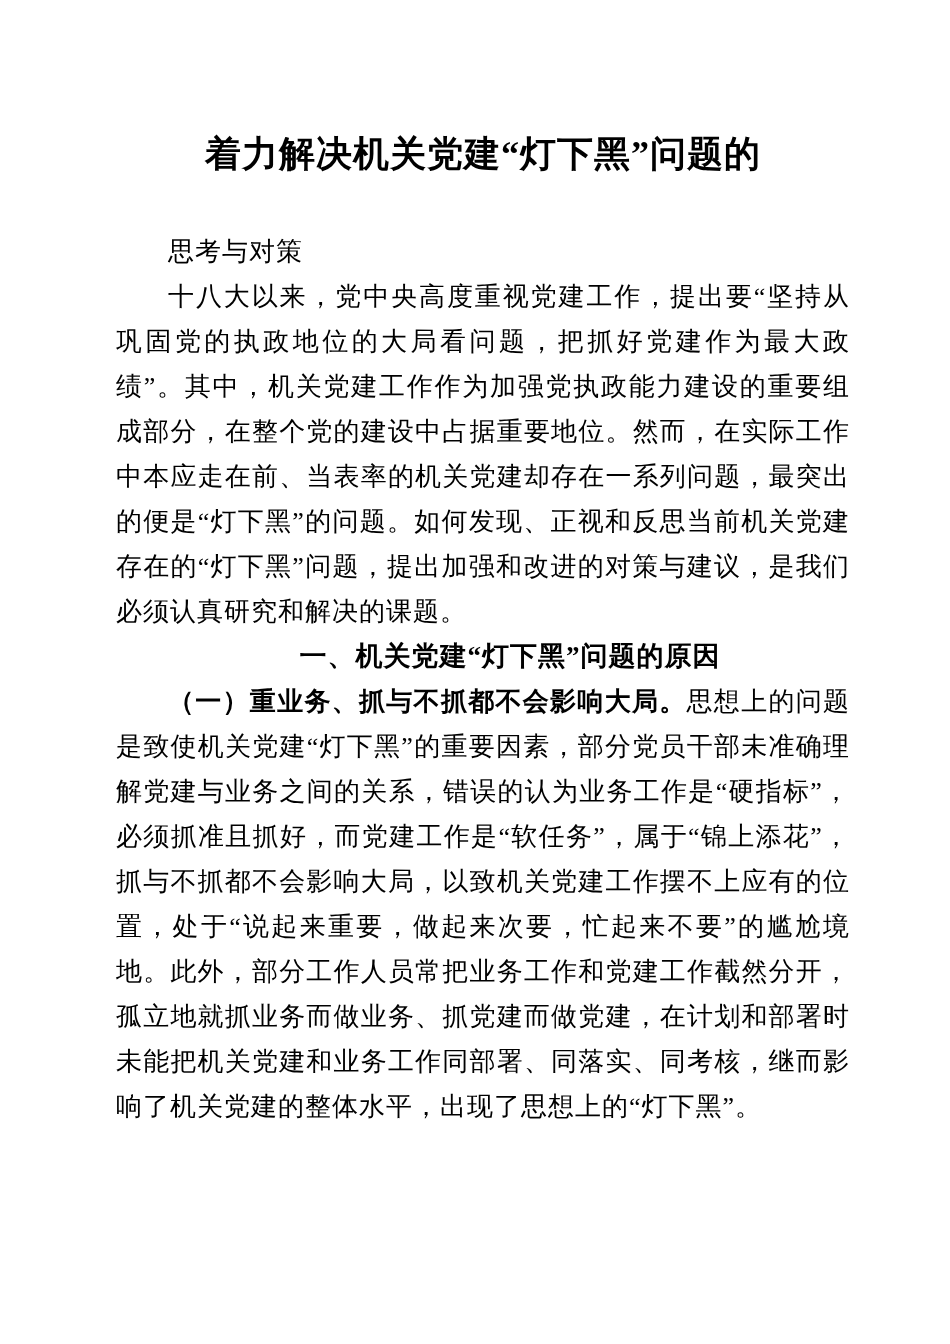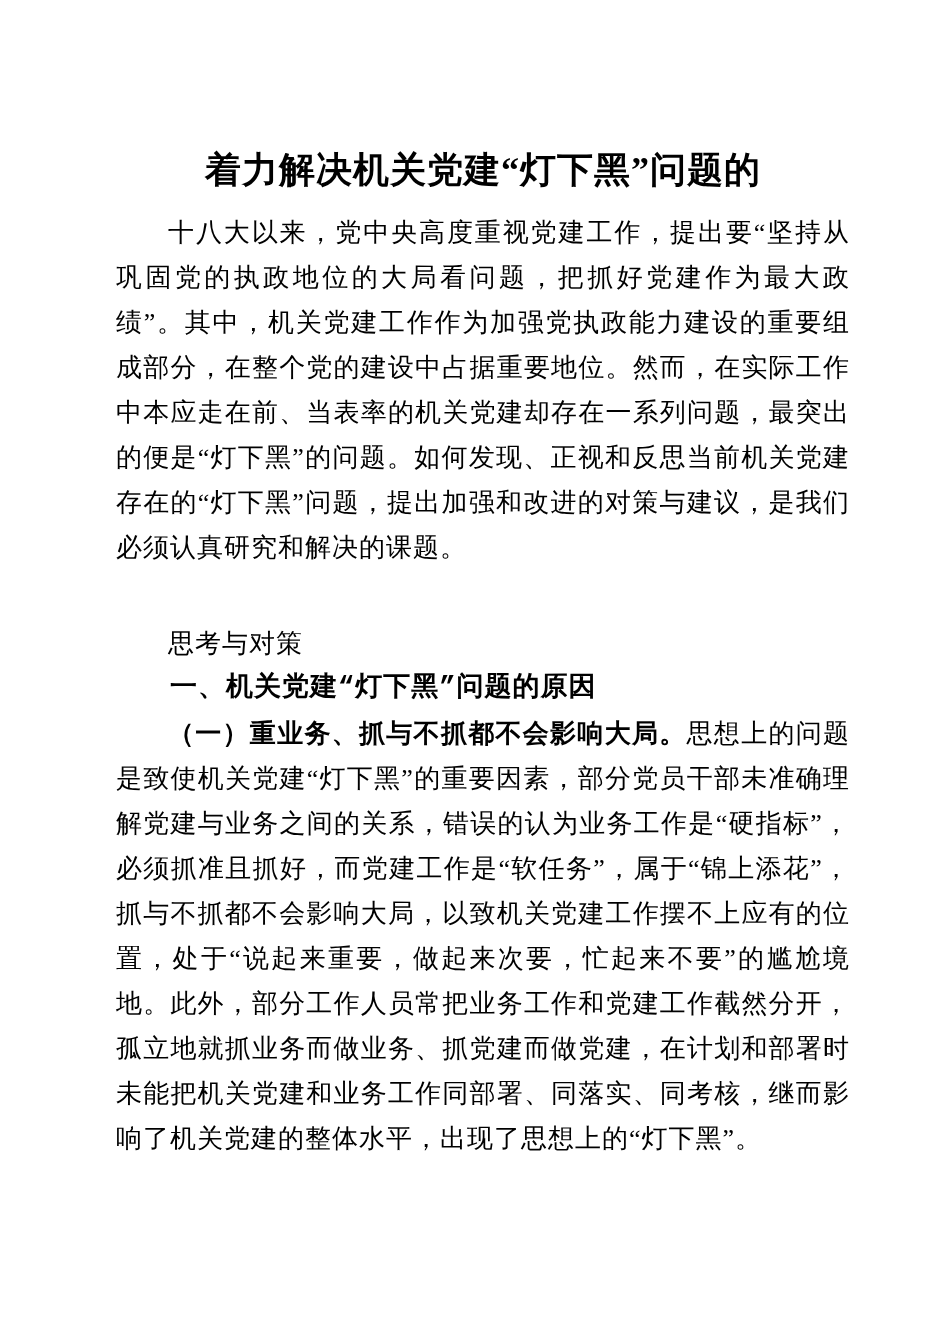--- a/index.html
+++ b/index.html
@@ -21,60 +21,60 @@
     padding: 130px 100px 0 116px;
     background: #ffffff;
   }
   .doc-title {
     font-size: 36px;
     font-weight: bold;
     line-height: 48px;
     text-align: center;
     letter-spacing: 1px;
     font-family: "Liberation Serif", "DejaVu Serif", serif;
-    margin: 16px;
+    margin: 0;
   }
   .body-text {
     font-size: 26px;
     line-height: 45px;
     letter-spacing: 1px;
     text-align: justify;
     text-justify: inter-ideograph;
     margin: 0;
   }
   .subtitle {
     margin-top: 51px;
     text-indent: 2em;
     text-align: left;
   }
   .para {
     text-indent: 2em;
   }
   .section-heading {
-    font-family: Liberation Mono, monospace;
+    font-family: Liberation Serif, serif;
     font-weight: bold;
     font-size: 27px;
     line-height: 45px;
     letter-spacing: 1px;
     text-indent: 2em;
     margin: 0;
-    text-align: left;
+    text-align: center;
   }
   .lead-bold {
     font-weight: bold;
   }
 </style>
 </head>
 <body>
 
 <div class="page">
 
   <h1 class="doc-title">着力解决机关党建“灯下黑”问题的</h1>
 
+  <p class="body-text subtitle">思考与对策</p>
+
   <p class="body-text para">十八大以来，党中央高度重视党建工作，提出要“坚持从巩固党的执政地位的大局看问题，把抓好党建作为最大政绩”。其中，机关党建工作作为加强党执政能力建设的重要组成部分，在整个党的建设中占据重要地位。然而，在实际工作中本应走在前、当表率的机关党建却存在一系列问题，最突出的便是“灯下黑”的问题。如何发现、正视和反思当前机关党建存在的“灯下黑”问题，提出加强和改进的对策与建议，是我们必须认真研究和解决的课题。</p>
-
-  <p class="body-text subtitle">思考与对策</p>
 
   <h2 class="section-heading">一、机关党建“灯下黑”问题的原因</h2>
 
   <p class="body-text para"><span class="lead-bold">（一）重业务、抓与不抓都不会影响大局。</span><span>思想上的问题是致使机关党建“灯下黑”的重要因素，部分党员干部未准确理解党建与业务之间的关系，错误的认为业务工作是“硬指标”，必须抓准且抓好，而党建工作是“软任务”，属于“锦上添花”，抓与不抓都不会影响大局，以致机关党建工作摆不上应有的位置，处于“说起来重要，做起来次要，忙起来不要”的尴尬境地。此外，部分工作人员常把业务工作和党建工作截然分开，孤立地就抓业务而做业务、抓党建而做党建，在计划和部署时未能把机关党建和业务工作同部署、同落实、同考核，继而影响了机关党建的整体水平，出现了思想上的“灯下黑”。</span></p>
 
 </div>
 
 </body></html>

